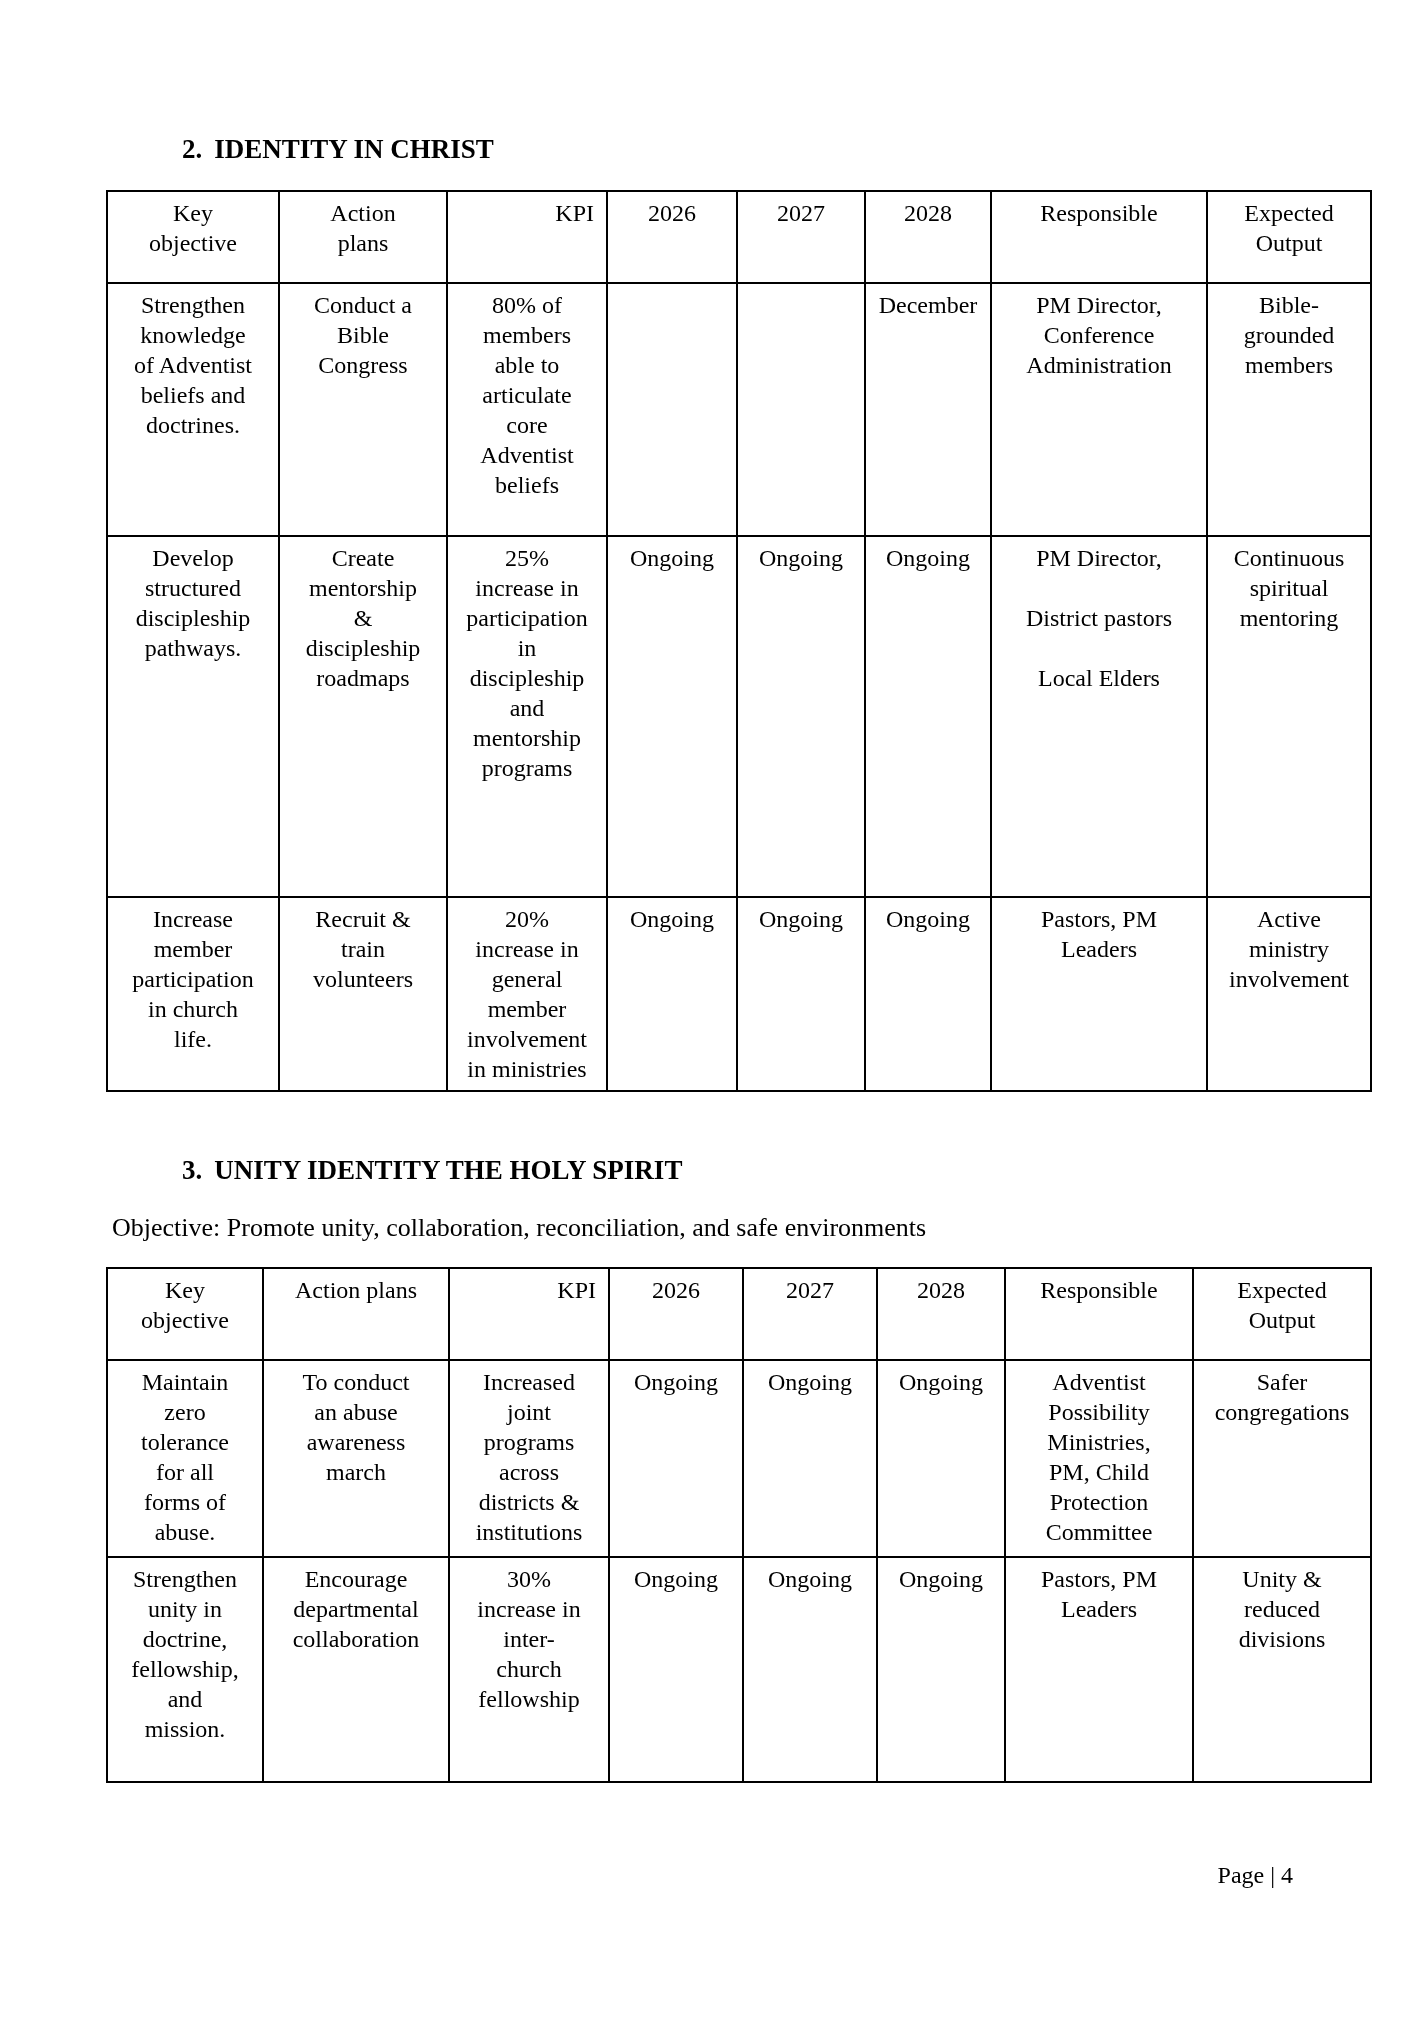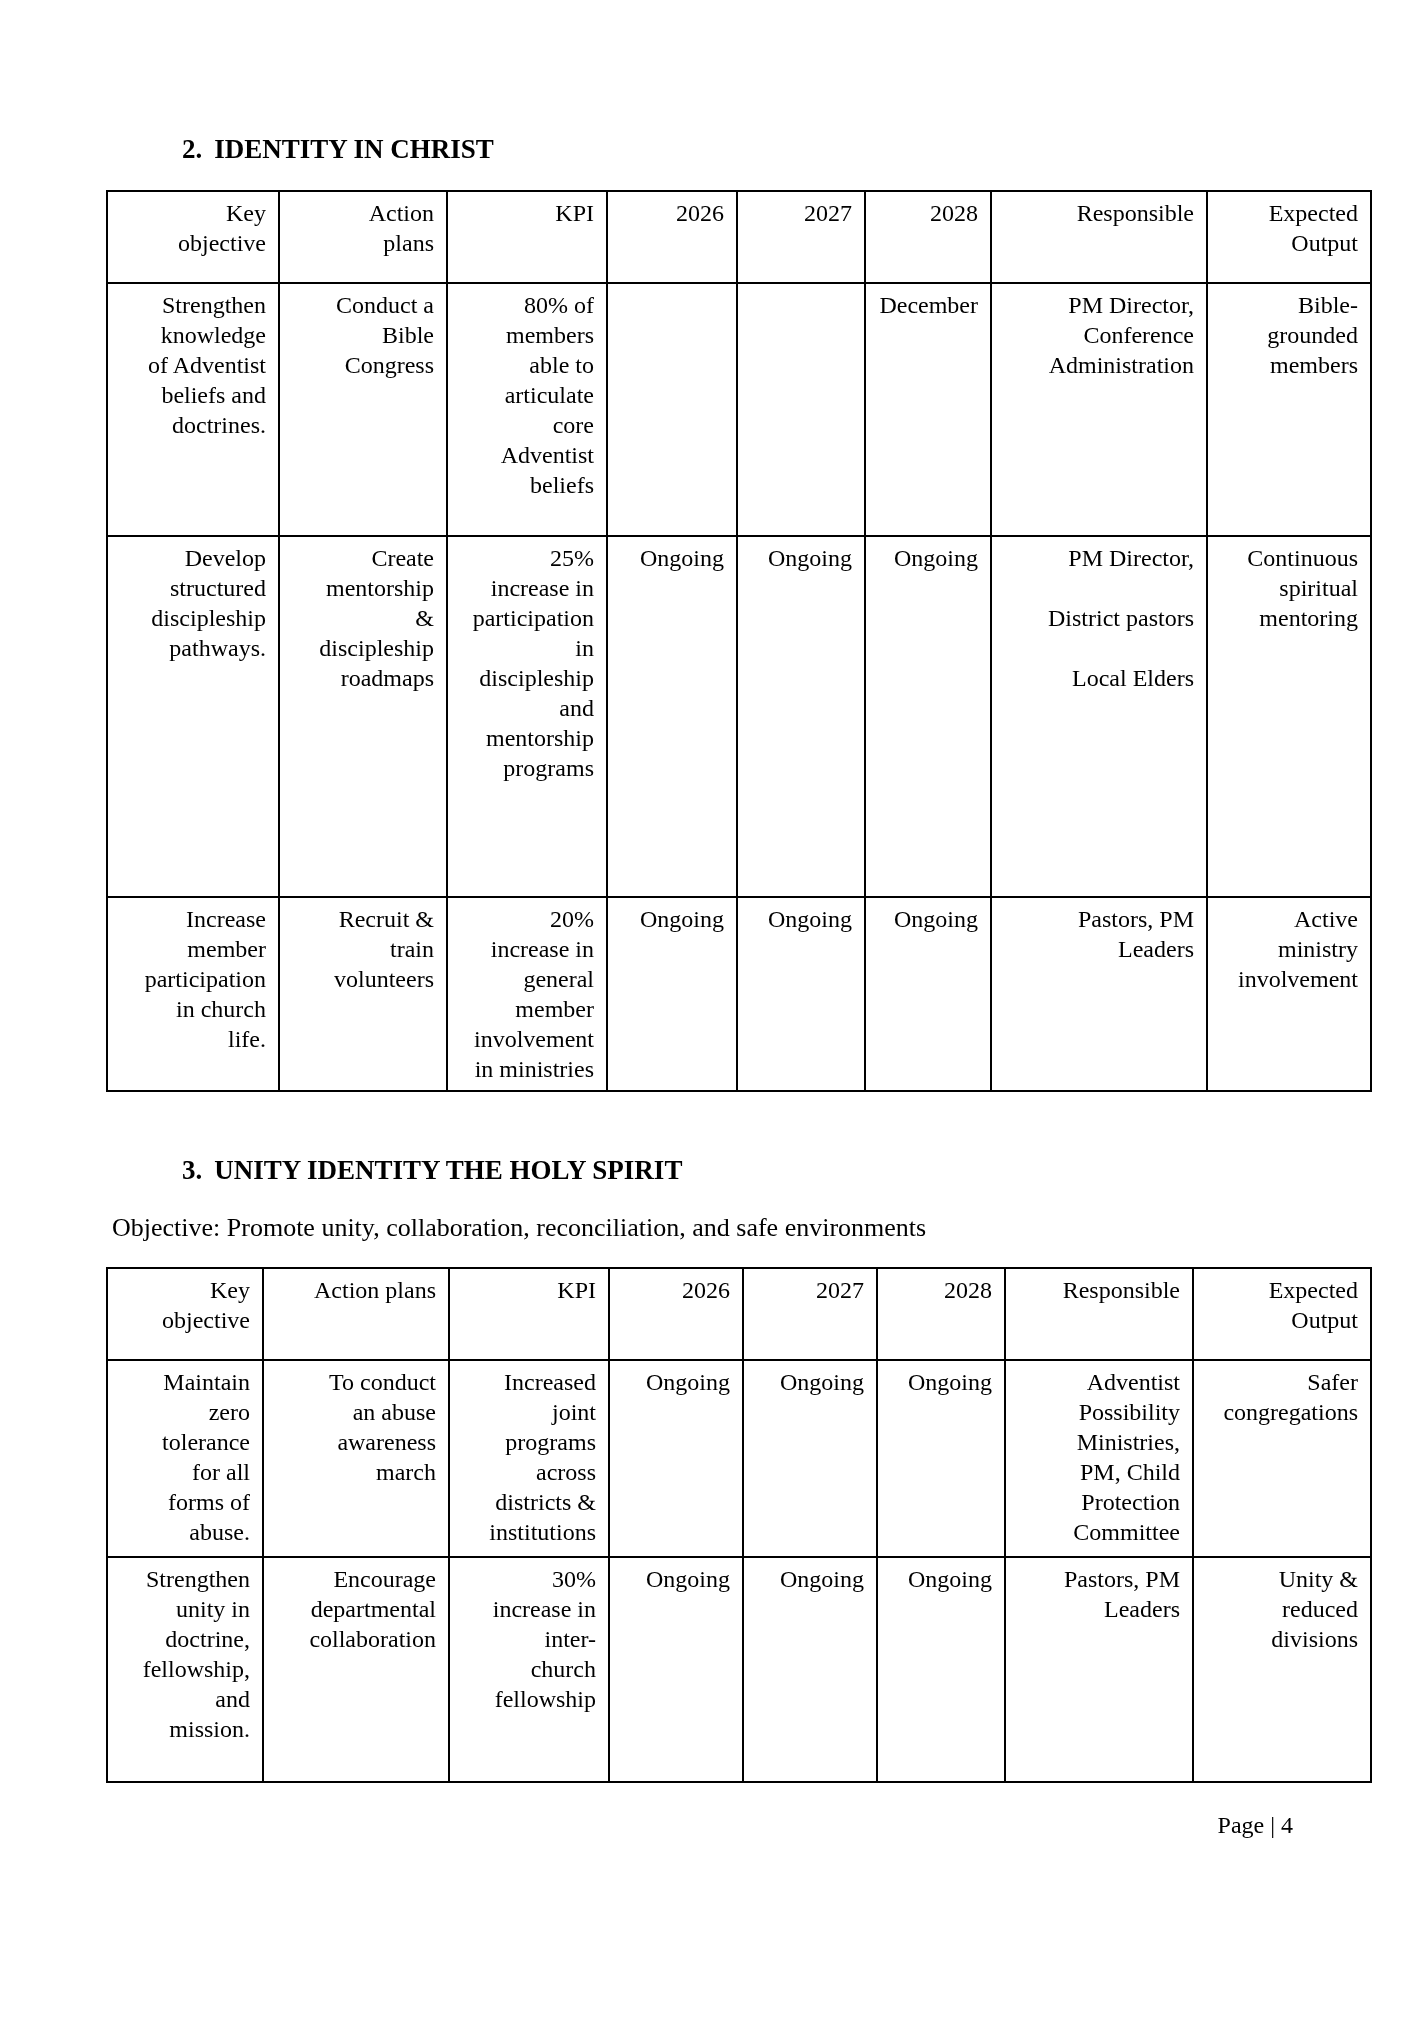--- a/index.html
+++ b/index.html
@@ -46,38 +46,38 @@
     font-size: 24px;
     line-height: 30px;
   }
   table.plan-table.t2 {
     margin-top: 24px;
   }
   table.plan-table th,
   table.plan-table td {
     border: 2px solid #000000;
     vertical-align: top;
-    text-align: right;
+    text-align: center;
     font-weight: normal;
     padding: 6px 12px;
     white-space: pre-line;
     overflow: hidden;
   }
   table.plan-table th.kpi {
     text-align: right;
   }
   .t1 tr.hr { height: 92px; }
   .t1 tr.r0 { height: 253px; }
   .t1 tr.r1 { height: 361px; }
   .t1 tr.r2 { height: 192px; }
   .t2 tr.hr { height: 92px; }
   .t2 tr.r0 { height: 197px; }
   .t2 tr.r1 { height: 225px; }
   .page-footer {
-    margin-top: 27px;
+    margin-top: 77px;
     padding-right: 77px;
     text-align: right;
     font-size: 24px;
     line-height: 30px;
   }
 </style>
 </head>
 <body>
 
 <div class="page">

